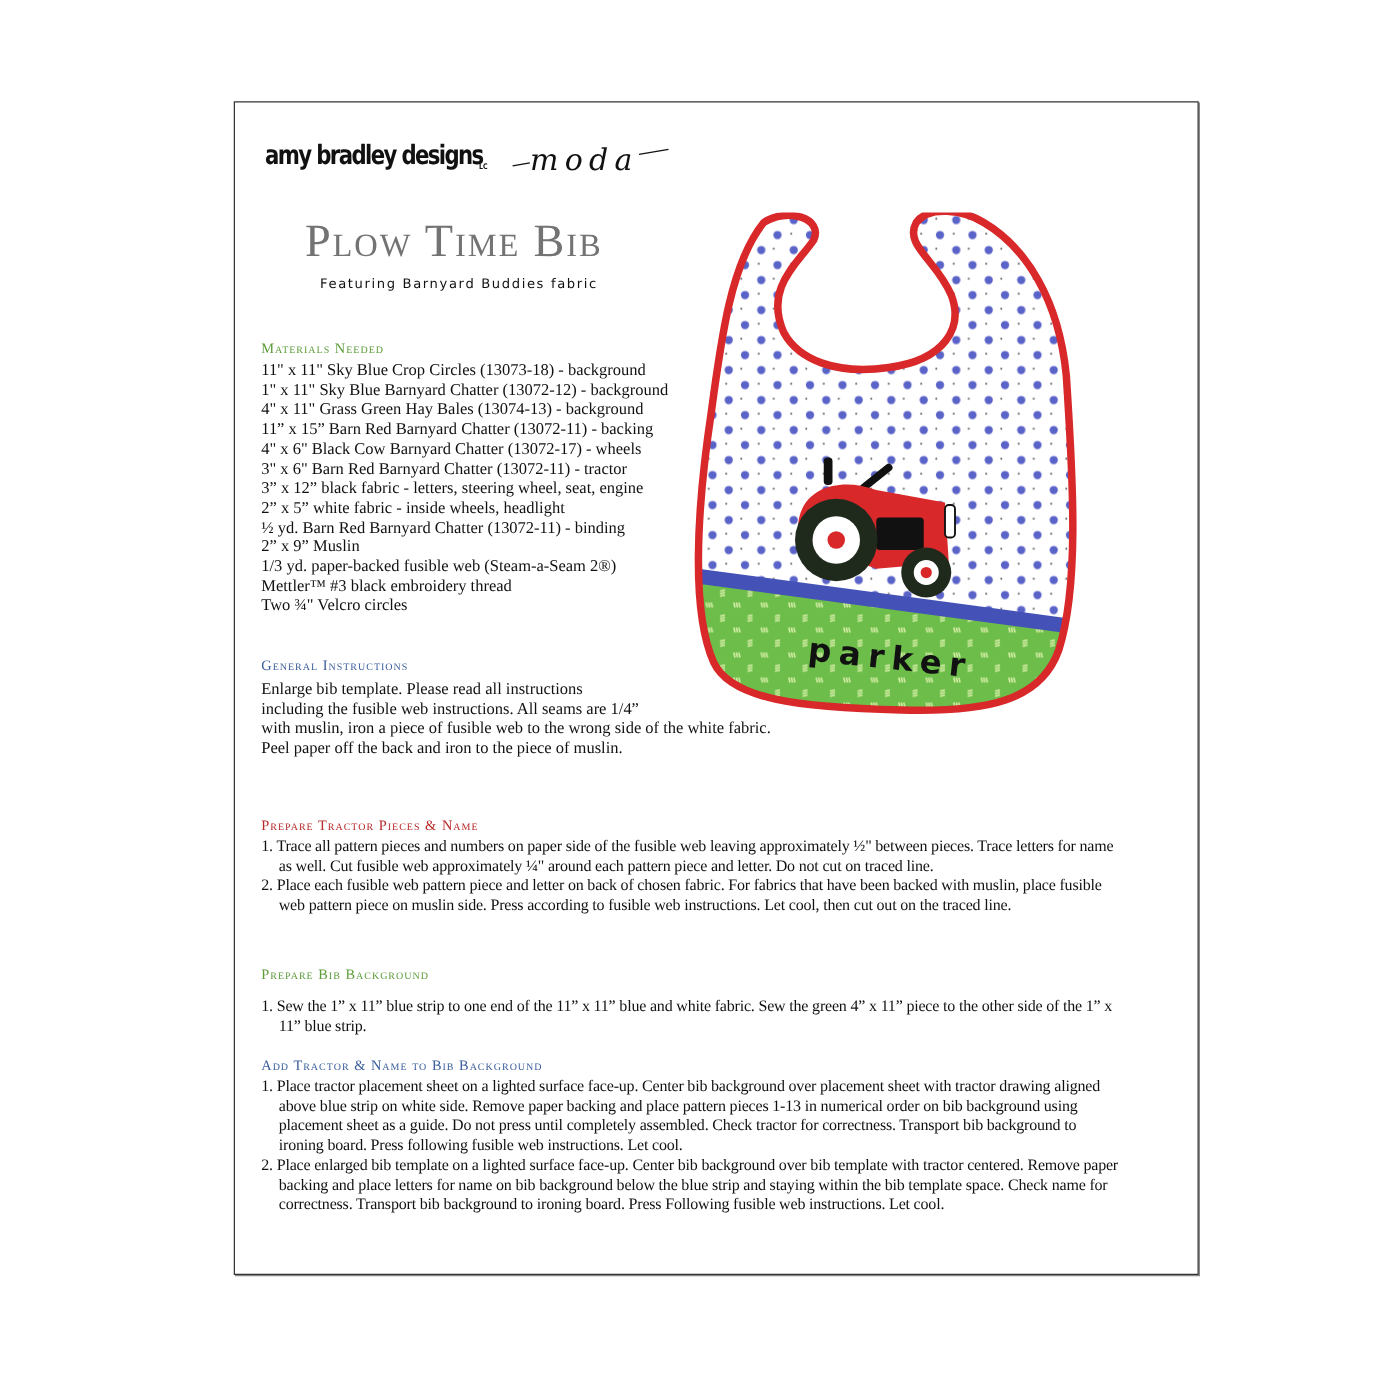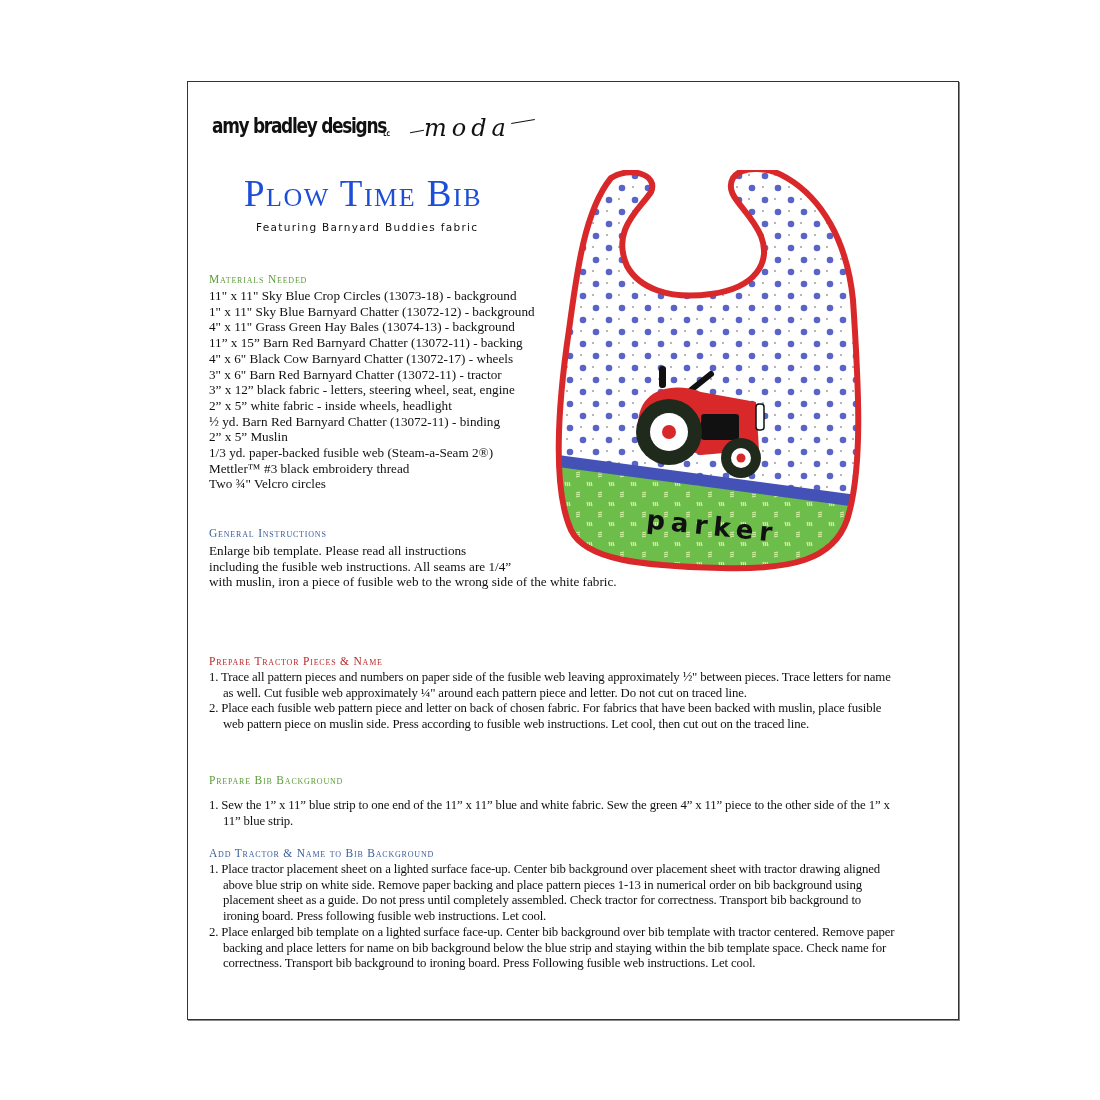--- a/index.html
+++ b/index.html
@@ -3,21 +3,21 @@
 <meta charset="utf-8">
 <style>
   html, body { margin:0; padding:0; background:#ffffff; }
   body { width:1100px; height:1100px; position:relative; overflow:hidden; font-family:"Liberation Serif", serif; color:#111; }
   .page { position:absolute; left:187px; top:81px; width:724px; height:937px; border:1px solid #333; box-shadow:1px 1px 0 #888; background:#fff;padding-left:46px; }
   .logo-amy { position:absolute; left:24px; top:33px; font-family:"DejaVu Sans", sans-serif; font-size:17px; font-weight:bold; letter-spacing:-1.3px; color:#111; transform:scaleY(1.25); }
   .logo-amy .lc { position:absolute; right:-4px; top:14px; font-size:5px; letter-spacing:0; }
   .logo-moda { position:absolute; left:236px; top:32px; font-family:"DejaVu Serif", serif; font-style:italic; font-size:24px; letter-spacing:5px; color:#111; }
   .logo-moda::before { content:""; position:absolute; left:-14px; top:17px; width:14px; height:1px; background:#111; transform:rotate(-10deg); }
   .logo-moda::after { content:""; position:absolute; right:-24px; top:7px; width:24px; height:1px; background:#111; transform:rotate(-10deg); }
-  .title { position:absolute; left:56px; top:90px; font-family:"Liberation Serif", serif; font-size:37px; color:#1d4ed8; letter-spacing:1.5px; font-variant:small-caps; }
+  .title { position:absolute; left:56px; top:90px; font-family:"Liberation Serif", serif; font-size:37px; color:#737373; letter-spacing:1.5px; font-variant:small-caps; }
   .subtitle { position:absolute; left:68px; top:139px; font-family:"DejaVu Sans", sans-serif; font-size:10.5px; letter-spacing:1.3px; color:#111; }
   .section-head { position:absolute; left:21px; font-family:"Liberation Serif", serif; font-size:11.5px; letter-spacing:0.8px; font-variant:small-caps; }
   .green { color:#5e9c3a; }
   .blue { color:#3b5e9c; }
   .red { color:#b82a2a; }
   .materials { position:absolute; left:21px; top:206px; font-size:13.2px; line-height:15.7px; margin:0; padding:0; list-style:none; }
   .general { position:absolute; left:21px; top:461px; width:450px; font-size:13.2px; line-height:15.6px; }
   .general span { display:block; white-space:nowrap; }
   .steps { position:absolute; left:21px; width:690px; margin:0; padding:0; list-style:none; font-size:12.8px; line-height:15.7px; letter-spacing:-0.15px; }
   .steps li { padding-left:14px; text-indent:-14px; }
@@ -88,31 +88,32 @@
   <ul class="materials">
     <li>11" x 11" Sky Blue Crop Circles (13073-18) - background</li>
     <li>1" x 11" Sky Blue Barnyard Chatter (13072-12) - background</li>
     <li>4" x 11" Grass Green Hay Bales (13074-13) - background</li>
     <li>11” x 15” Barn Red Barnyard Chatter (13072-11) - backing</li>
     <li>4" x 6" Black Cow Barnyard Chatter (13072-17) - wheels</li>
     <li>3" x 6" Barn Red Barnyard Chatter (13072-11) - tractor</li>
     <li>3” x 12” black fabric - letters, steering wheel, seat, engine</li>
     <li>2” x 5” white fabric - inside wheels, headlight</li>
     <li>½ yd. Barn Red Barnyard Chatter (13072-11) - binding</li>
-    <li>2” x 5” Muslin</li>
+    <li>2” x 9” Muslin</li>
     <li>1/3 yd. paper-backed fusible web (Steam-a-Seam 2®)</li>
     <li>Mettler™ #3 black embroidery thread</li>
     <li>Two ¾" Velcro circles</li>
   </ul>
 
   <div class="section-head blue" style="top:445px;">General Instructions</div>
   <div class="general">
     <span>Enlarge bib template. Please read all instructions</span>
     <span>including the fusible web instructions. All seams are 1/4”</span>
     <span>with muslin, iron a piece of fusible web to the wrong side of the white fabric.</span>
+    <span>Peel paper off the back and iron to the piece of muslin.</span>
   </div>
 
   <div class="section-head red" style="top:573px;">Prepare Tractor Pieces &amp; Name</div>
   <ol class="steps" style="top:588px;">
     <li>1. Trace all pattern pieces and numbers on paper side of the fusible web leaving approximately ½" between pieces. Trace letters for name as well. Cut fusible web approximately ¼" around each pattern piece and letter. Do not cut on traced line.</li>
     <li>2. Place each fusible web pattern piece and letter on back of chosen fabric. For fabrics that have been backed with muslin, place fusible web pattern piece on muslin side. Press according to fusible web instructions. Let cool, then cut out on the traced line.</li>
   </ol>
 
   <div class="section-head green" style="top:692px;">Prepare Bib Background</div>
   <ol class="steps" style="top:716px;">

